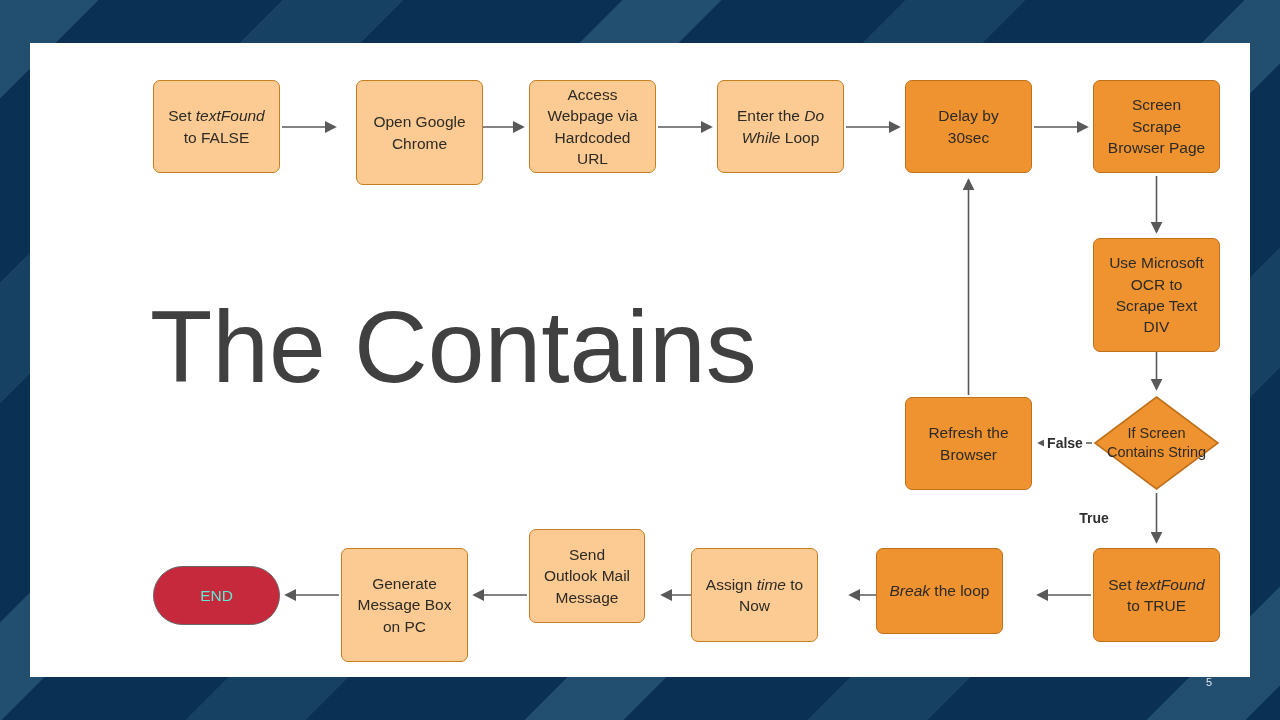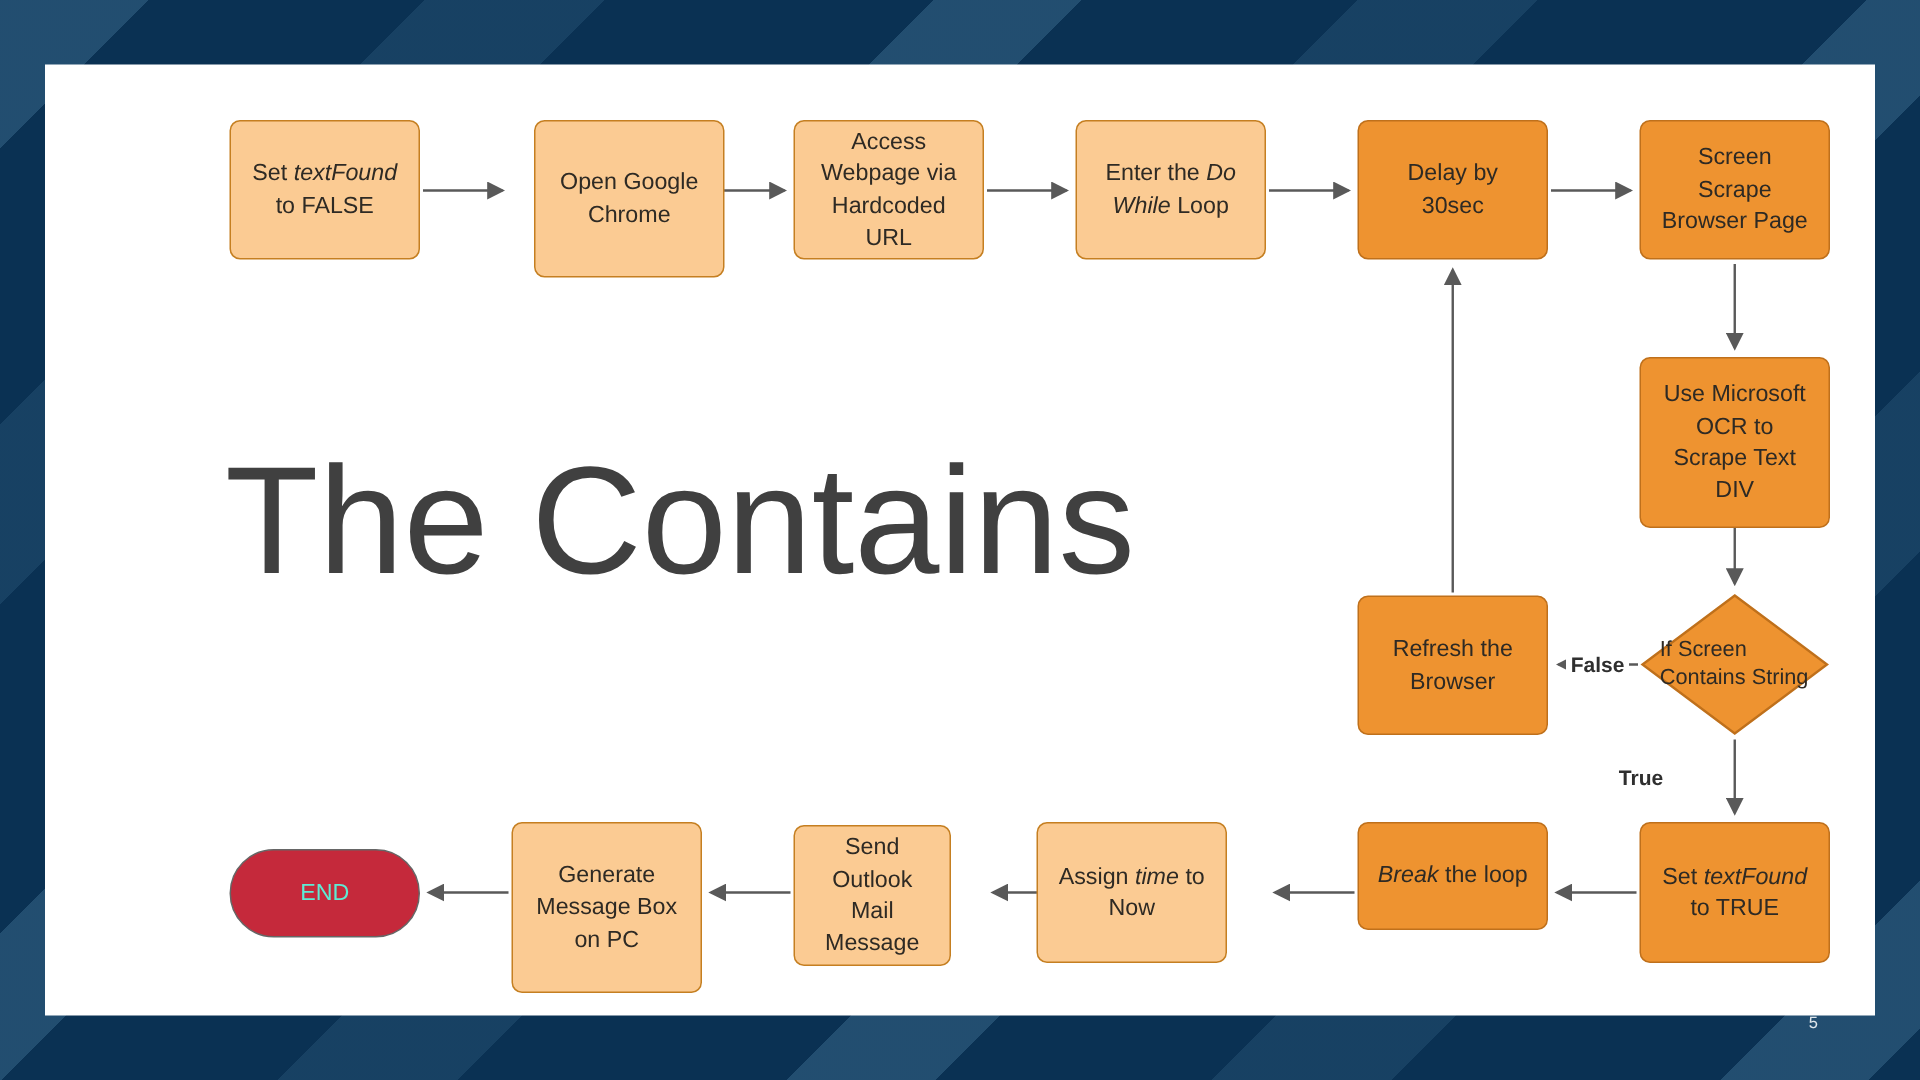--- a/index.html
+++ b/index.html
@@ -44,21 +44,21 @@
     color:#5eead4;
   }
   .diamond-wrap {
     position:absolute;
     display:flex; align-items:center; justify-content:center;
   }
   .diamond-svg { position:absolute; inset:0; }
   .diamond-svg polygon { fill:var(--dark-fill, #EE9330); stroke:var(--dark-border, #BF701B); stroke-width:1.6; }
   .diamond-label {
     position:relative; z-index:1;
-    width:100px; 
+    width:100px; text-align:center;
     font-size:14.5px; line-height:1.32;
     color:var(--node-text, #2E2A24);
   }
   .edge-label {
     position:absolute;
     background:var(--slide-bg, #fff);
     font-size:14px; font-weight:bold; line-height:16px;
     color:#2f2f2f; text-align:center;
   }
   .slide-title {
@@ -137,27 +137,27 @@
   <div class="node dark" style="left:875px;top:354px;width:127px;height:93px">
     <div class="node-label"><span>Refresh the Browser</span></div>
   </div>
 
   <div class="edge-label" style="left:1014px;top:392px;width:42px">False</div>
   <div class="edge-label" style="left:1043px;top:467px;width:42px">True</div>
 
   <div class="node dark" style="left:1063px;top:505px;width:127px;height:94px">
     <div class="node-label"><span>Set </span><em>textFound</em><span> to TRUE</span></div>
   </div>
-  <div class="node dark" style="left:875px;top:505px;width:127px;height:72px">
+  <div class="node dark" style="left:846px;top:505px;width:127px;height:86px">
     <div class="node-label"><em>Break</em><span> the loop</span></div>
   </div>
   <div class="node light" style="left:661px;top:505px;width:127px;height:94px">
     <div class="node-label"><span>Assign </span><em>time</em><span> to Now</span></div>
   </div>
-  <div class="node light" style="left:499px;top:507px;width:105px;height:94px">
+  <div class="node light" style="left:499px;top:486px;width:116px;height:94px">
     <div class="node-label"><span>Send Outlook Mail Message</span></div>
   </div>
   <div class="node light" style="left:311px;top:505px;width:127px;height:114px">
     <div class="node-label"><span>Generate Message Box on PC</span></div>
   </div>
   <div class="node end-pill" style="left:123px;top:523px;width:127px;height:59px">
     <div class="node-label"><span>END</span></div>
   </div>
 
 </div>

